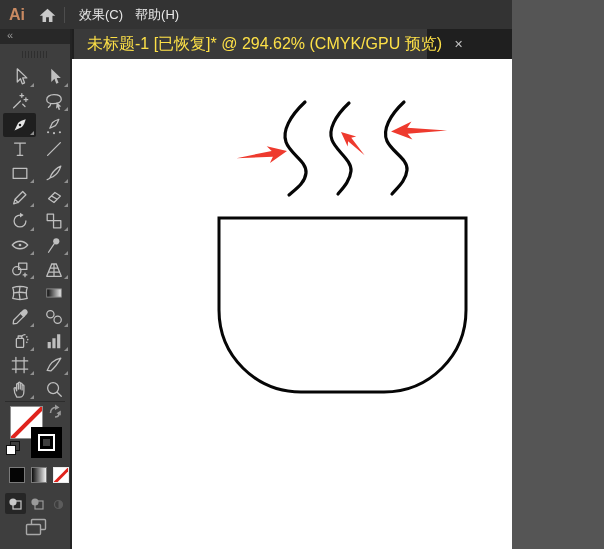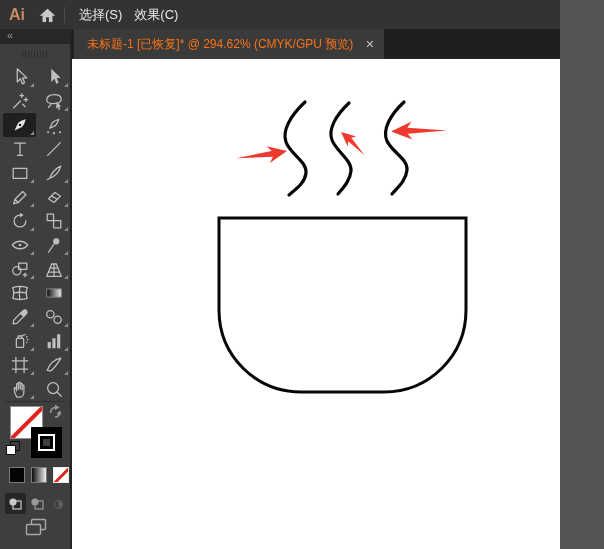--- a/index.html
+++ b/index.html
@@ -1,31 +1,31 @@
 <!DOCTYPE html>
 <html><head>
 <meta charset="utf-8">
 <style>
   html,body{margin:0;padding:0;background:#555;}
-  #app{position:relative;width:560px;height:549px;background:#fff;overflow:hidden;
+  #app{position:relative;width:512px;height:549px;background:#fff;overflow:hidden;
        font-family:"Liberation Sans","DejaVu Sans",sans-serif;-webkit-font-smoothing:antialiased;}
   
   #menubar{position:absolute;left:0;top:0;width:604px;height:29px;background:#333333;
            display:flex;align-items:center;}
   #ai-logo{margin-left:9px;font-size:16px;font-weight:bold;color:#c98a62;letter-spacing:0;}
   #home-btn{margin-left:14px;display:flex;align-items:center;}
   .vsep{width:1px;height:16px;background:#4d4d4d;margin:0 8px;}
   .menu-item{padding:0 6px;font-size:13px;color:#e8e8e8;line-height:29px;cursor:default;}
   #menubar-right{position:absolute;right:0;top:0;height:29px;display:flex;align-items:center;}
   #partial-btn{width:14px;height:15px;background:#c9c9c9;margin-left:8px;}
   
   #tabbar{position:absolute;left:72px;top:29px;width:532px;height:30px;background:#1f1f1f;display:flex;}
   #doc-tab{margin-left:2px;height:30px;max-width:330px;background:#3a3a3a;display:flex;align-items:center;
            padding:0 10px 0 13px;}
-  #doc-tab-title{font-size:12px;color:#f97316;white-space:nowrap;text-align:right;}
+  #doc-tab-title{font-size:16px;color:#fde047;white-space:nowrap;text-align:right;}
   #tab-close{margin-left:12px;font-size:11px;color:#c2c2c2;cursor:default;}
   
   #toolpanel{position:absolute;left:0;top:29px;width:70px;height:520px;background:#3e3e3e;
              border-right:2px solid #232323;}
   #panel-collapse{position:absolute;left:0;top:0;width:70px;height:15px;background:#282828;
                   color:#9a9a9a;font-size:11px;line-height:13px;padding-left:7px;box-sizing:border-box;}
   #panel-grip{position:absolute;left:22px;top:22px;width:27px;height:7px;
               background:repeating-linear-gradient(90deg,#2e2e2e 0 1px,rgba(0,0,0,0) 1px 3px);}
   .tool{position:absolute;width:33px;height:24px;display:flex;align-items:center;justify-content:center;}
   .tool.active{background:#1f1f1f;border-radius:2px;}
@@ -69,22 +69,22 @@
 <div id="app">
 
   <div id="menubar">
     <span id="ai-logo">Ai</span>
     <span id="home-btn">
       <svg width="17" height="16" viewBox="0 0 24 22">
         <path d="M12,2 L1,12 H5 V21 H10 V14 H14 V21 H19 V12 H23 Z" fill="#c9c9c9"></path>
       </svg>
     </span>
     <span class="vsep"></span>
-    <span class="menu-item">选择(S)</span>
     <span class="menu-item">效果(C)</span>
+    <span class="menu-item">帮助(H)</span>
     <span id="menubar-right">
       <span class="vsep"></span>
       <span id="partial-btn"></span>
     </span>
   </div>
 
   <div id="tabbar">
     <div id="doc-tab">
       <span id="doc-tab-title">未标题-1 [已恢复]* @ 294.62% (CMYK/GPU 预览)</span>
       <span id="tab-close">✕</span>

